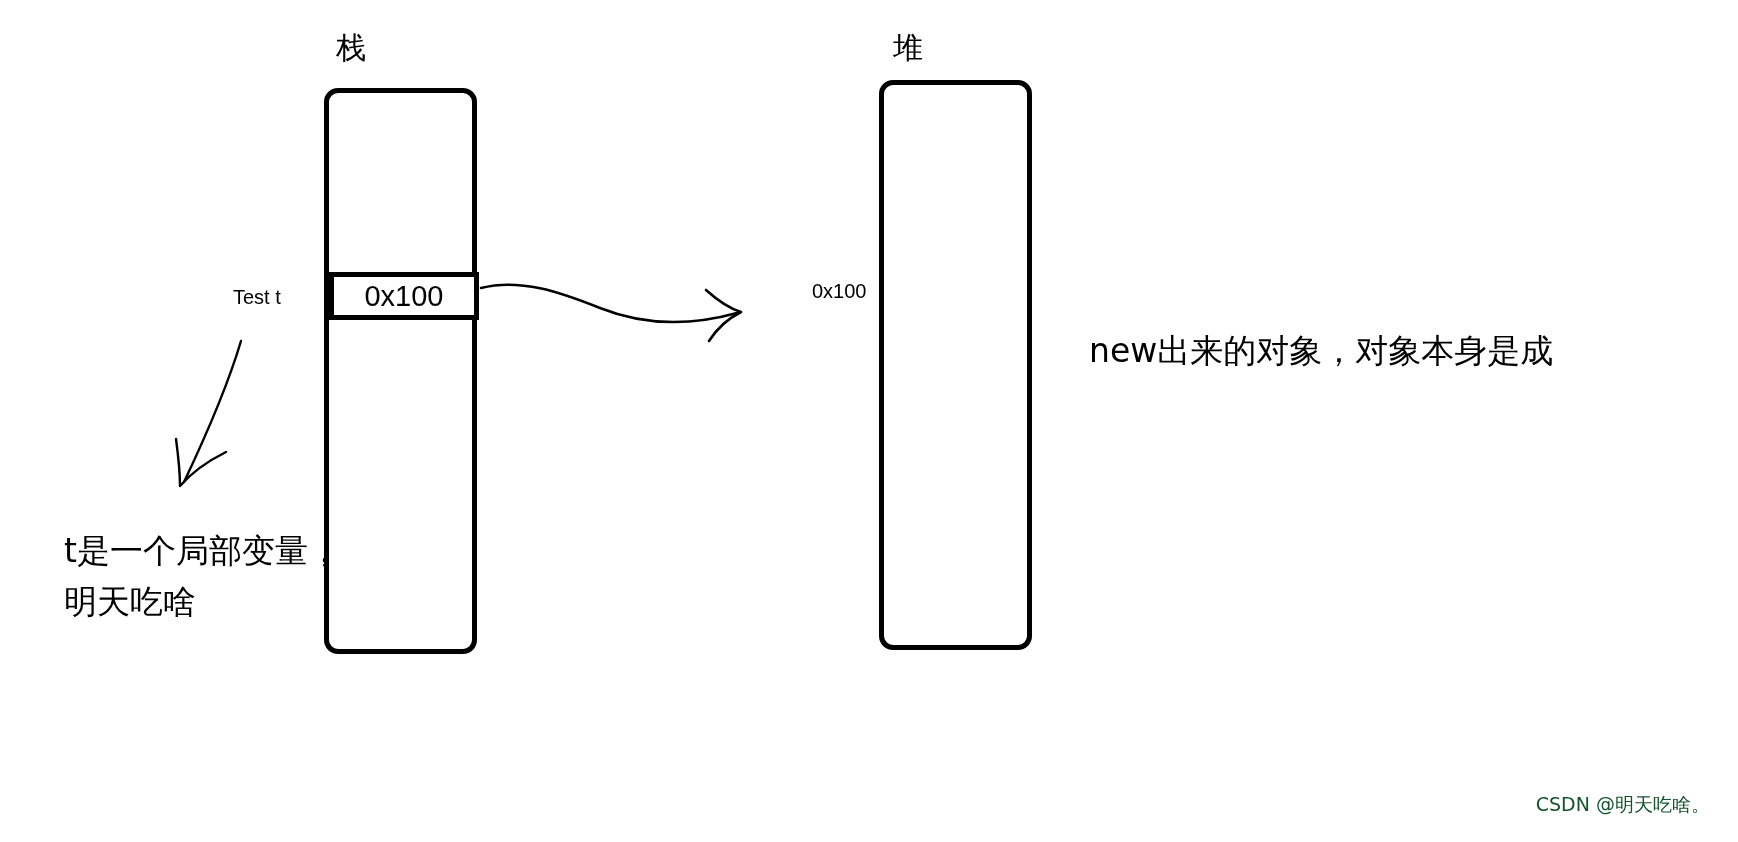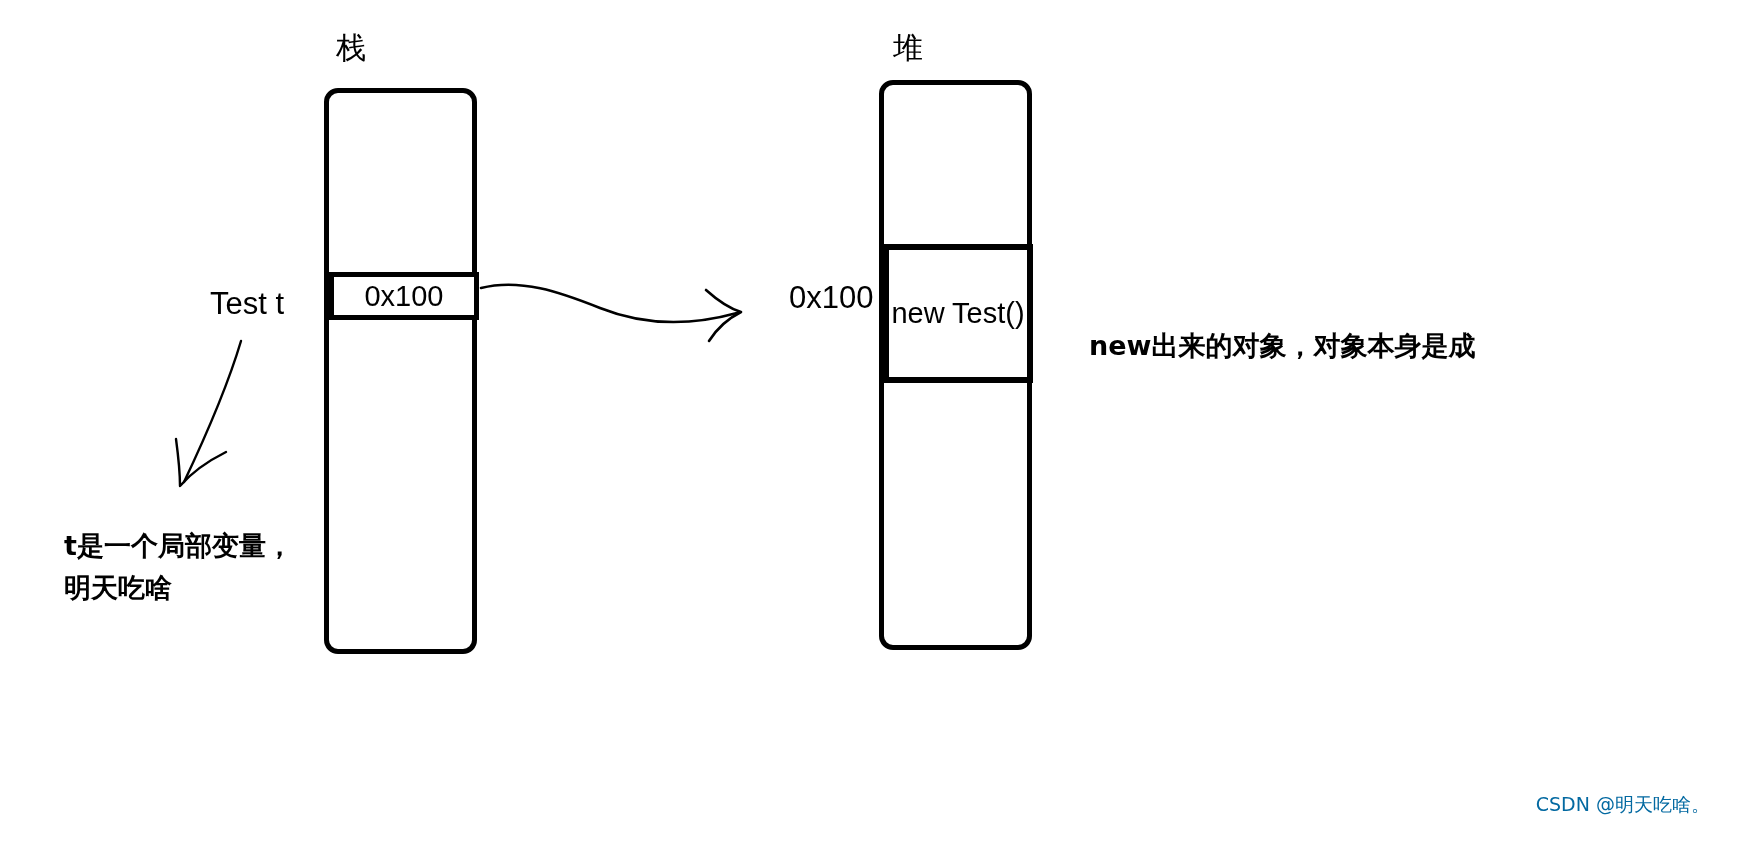--- a/index.html
+++ b/index.html
@@ -61,38 +61,38 @@
   }
   .slot-text {
     font-size: 29px;
     color: #000;
     white-space: nowrap;
     font-family: "Liberation Sans", sans-serif;
   }
 
   
   .label-plain {
-    font-size: 31px;
+    font-size: 20px;
     color: #000;
     white-space: nowrap;
     line-height: 1.25;
     font-family: "Liberation Sans", sans-serif;
+    margin-left: 23px;
   }
   .label-cjk {
-    font-size: 27px;
+    font-size: 33px;
     color: #000;
     line-height: 1.55;
     font-family: "DejaVu Sans", sans-serif;
-    font-weight: bold;
   }
 
   
   .watermark {
     font-size: 19px;
-    color: #0369a1;
+    color: #14532d;
     white-space: nowrap;
     font-family: "DejaVu Sans", sans-serif;
   }
 
   
   #strokes {
     position: absolute;
     left: 0; top: 0;
     width: 1738px;
     height: 842px;
@@ -116,23 +116,20 @@
 
   <div class="abs label-cjk" style="left:64px; top:525px;">
     <div>t是一个局部变量，</div>
     <div>明天吃啥</div>
   </div>
 
   <div class="abs col-title" style="left:893px; top:33px;">堆</div>
 
   <div class="abs mem-column" style="left:879px; top:80px; width:153px; height:570px;"></div>
 
-  <div class="abs mem-slot slot-heap" style="left:881px; top:244px; width:152px; height:139px;">
-    <span class="slot-text">new Test()</span>
-  </div>
 
   <div class="abs label-plain" style="left:789px; top:279px;">0x100</div>
 
   <div class="abs label-cjk" style="left:1089px; top:325px;">
     <div>new出来的对象，对象本身是成</div>
   </div>
 
   <svg id="strokes" viewBox="0 0 1738 842">
 
     <g>

